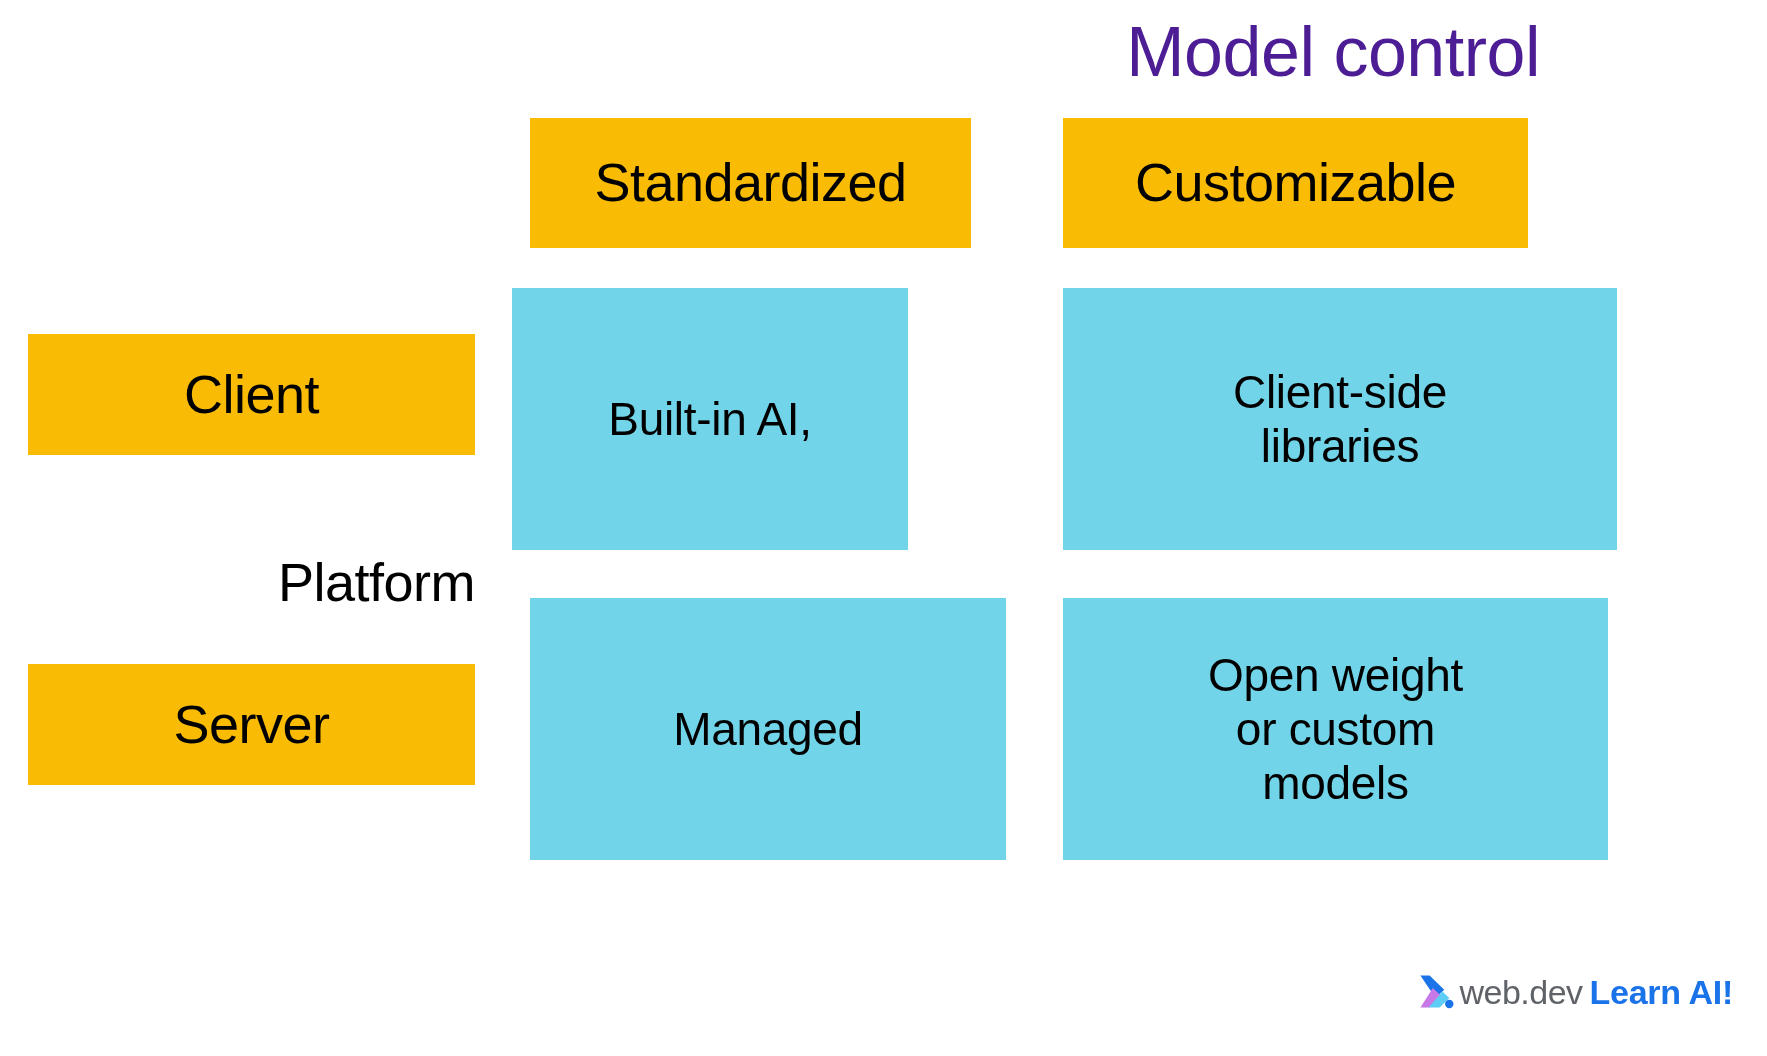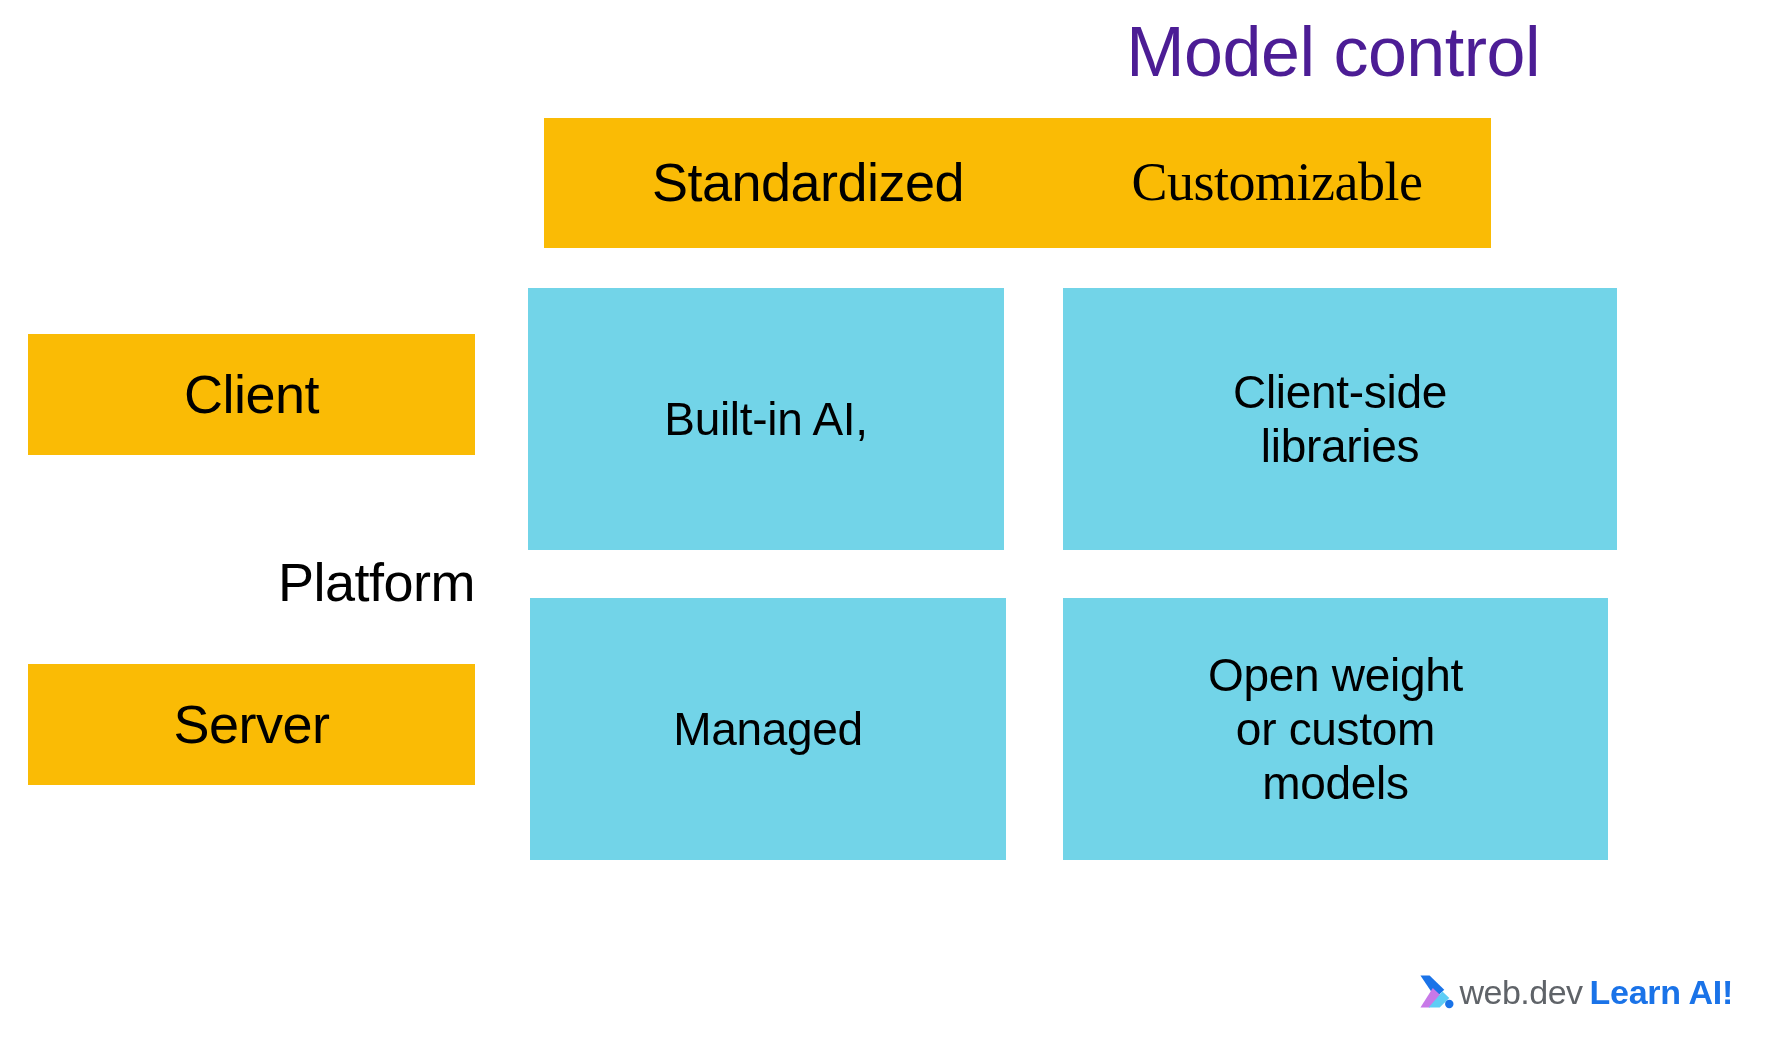--- a/index.html
+++ b/index.html
@@ -46,22 +46,22 @@
   .yellow { background: #FABB05; }
   .cyan   { background: #72D4E8; }
 
   
   .col-head {
     height: 130px;
     font-size: 54px;
     font-weight: 400;
     letter-spacing: -0.5px;
   }
-  #col-head-standardized { left: 544px;  top: 118px; width: 528px; }
-  #col-head-customizable { left: 1063px; top: 118px; width: 428px; font-family: Liberation Serif, serif; }
+  #col-head-standardized { left: 530px;  top: 118px; width: 441px; }
+  #col-head-customizable { left: 1063px; top: 118px; width: 465px; }
 
   
   .row-head {
     left: 28px;
     width: 447px;
     height: 121px;
     font-size: 54px;
     font-weight: 400;
     letter-spacing: -0.5px;
   }
@@ -84,21 +84,21 @@
   }
 
   
   .cell {
     font-size: 46px;
     font-weight: 400;
     letter-spacing: -0.3px;
     height: 262px;
     padding: 0 14px;
   }
-  #cell-r0c0 { left: 528px;  top: 288px; width: 476px; }
+  #cell-r0c0 { left: 512px;  top: 288px; width: 396px; }
   #cell-r0c1 { left: 1063px; top: 288px; width: 554px; }
   #cell-r1c0 { left: 530px;  top: 598px; width: 476px; }
   #cell-r1c1 { left: 1063px; top: 598px; width: 545px; }
   .cell .cell-text { display: block; }
 
   
   .footer {
     position: absolute;
     right: 34px;
     top: 968px;

